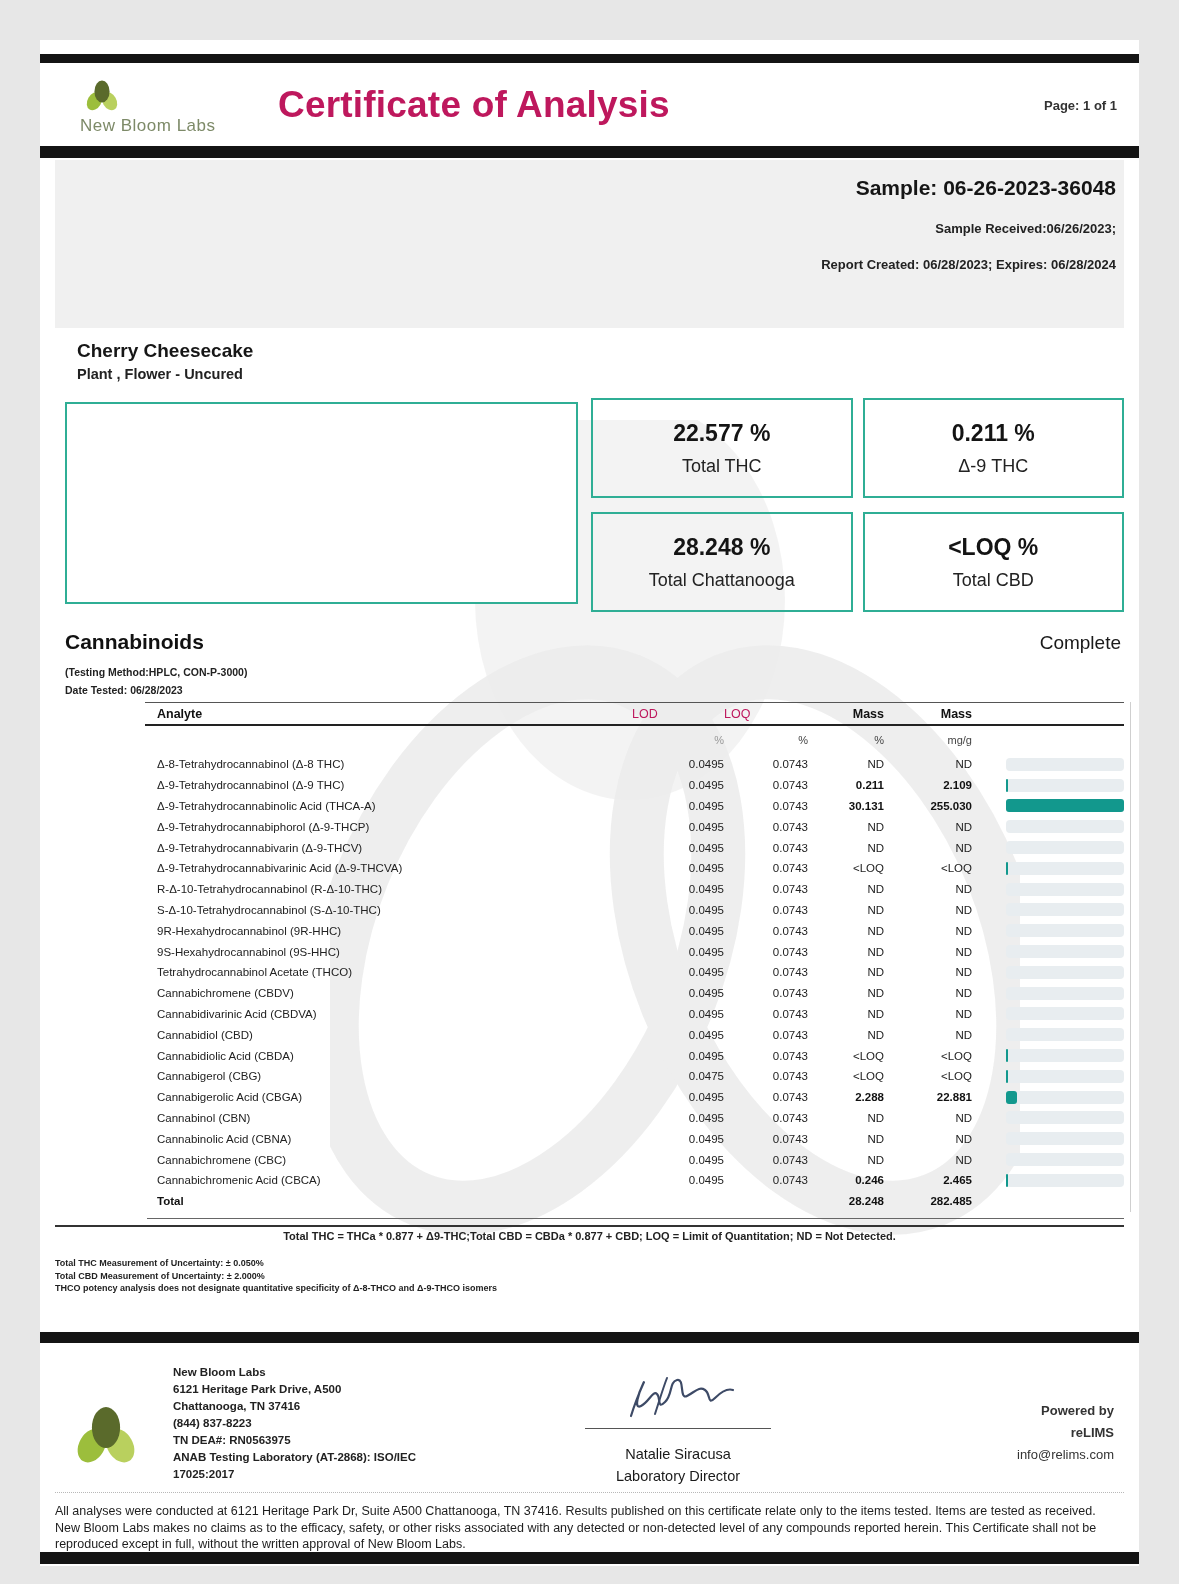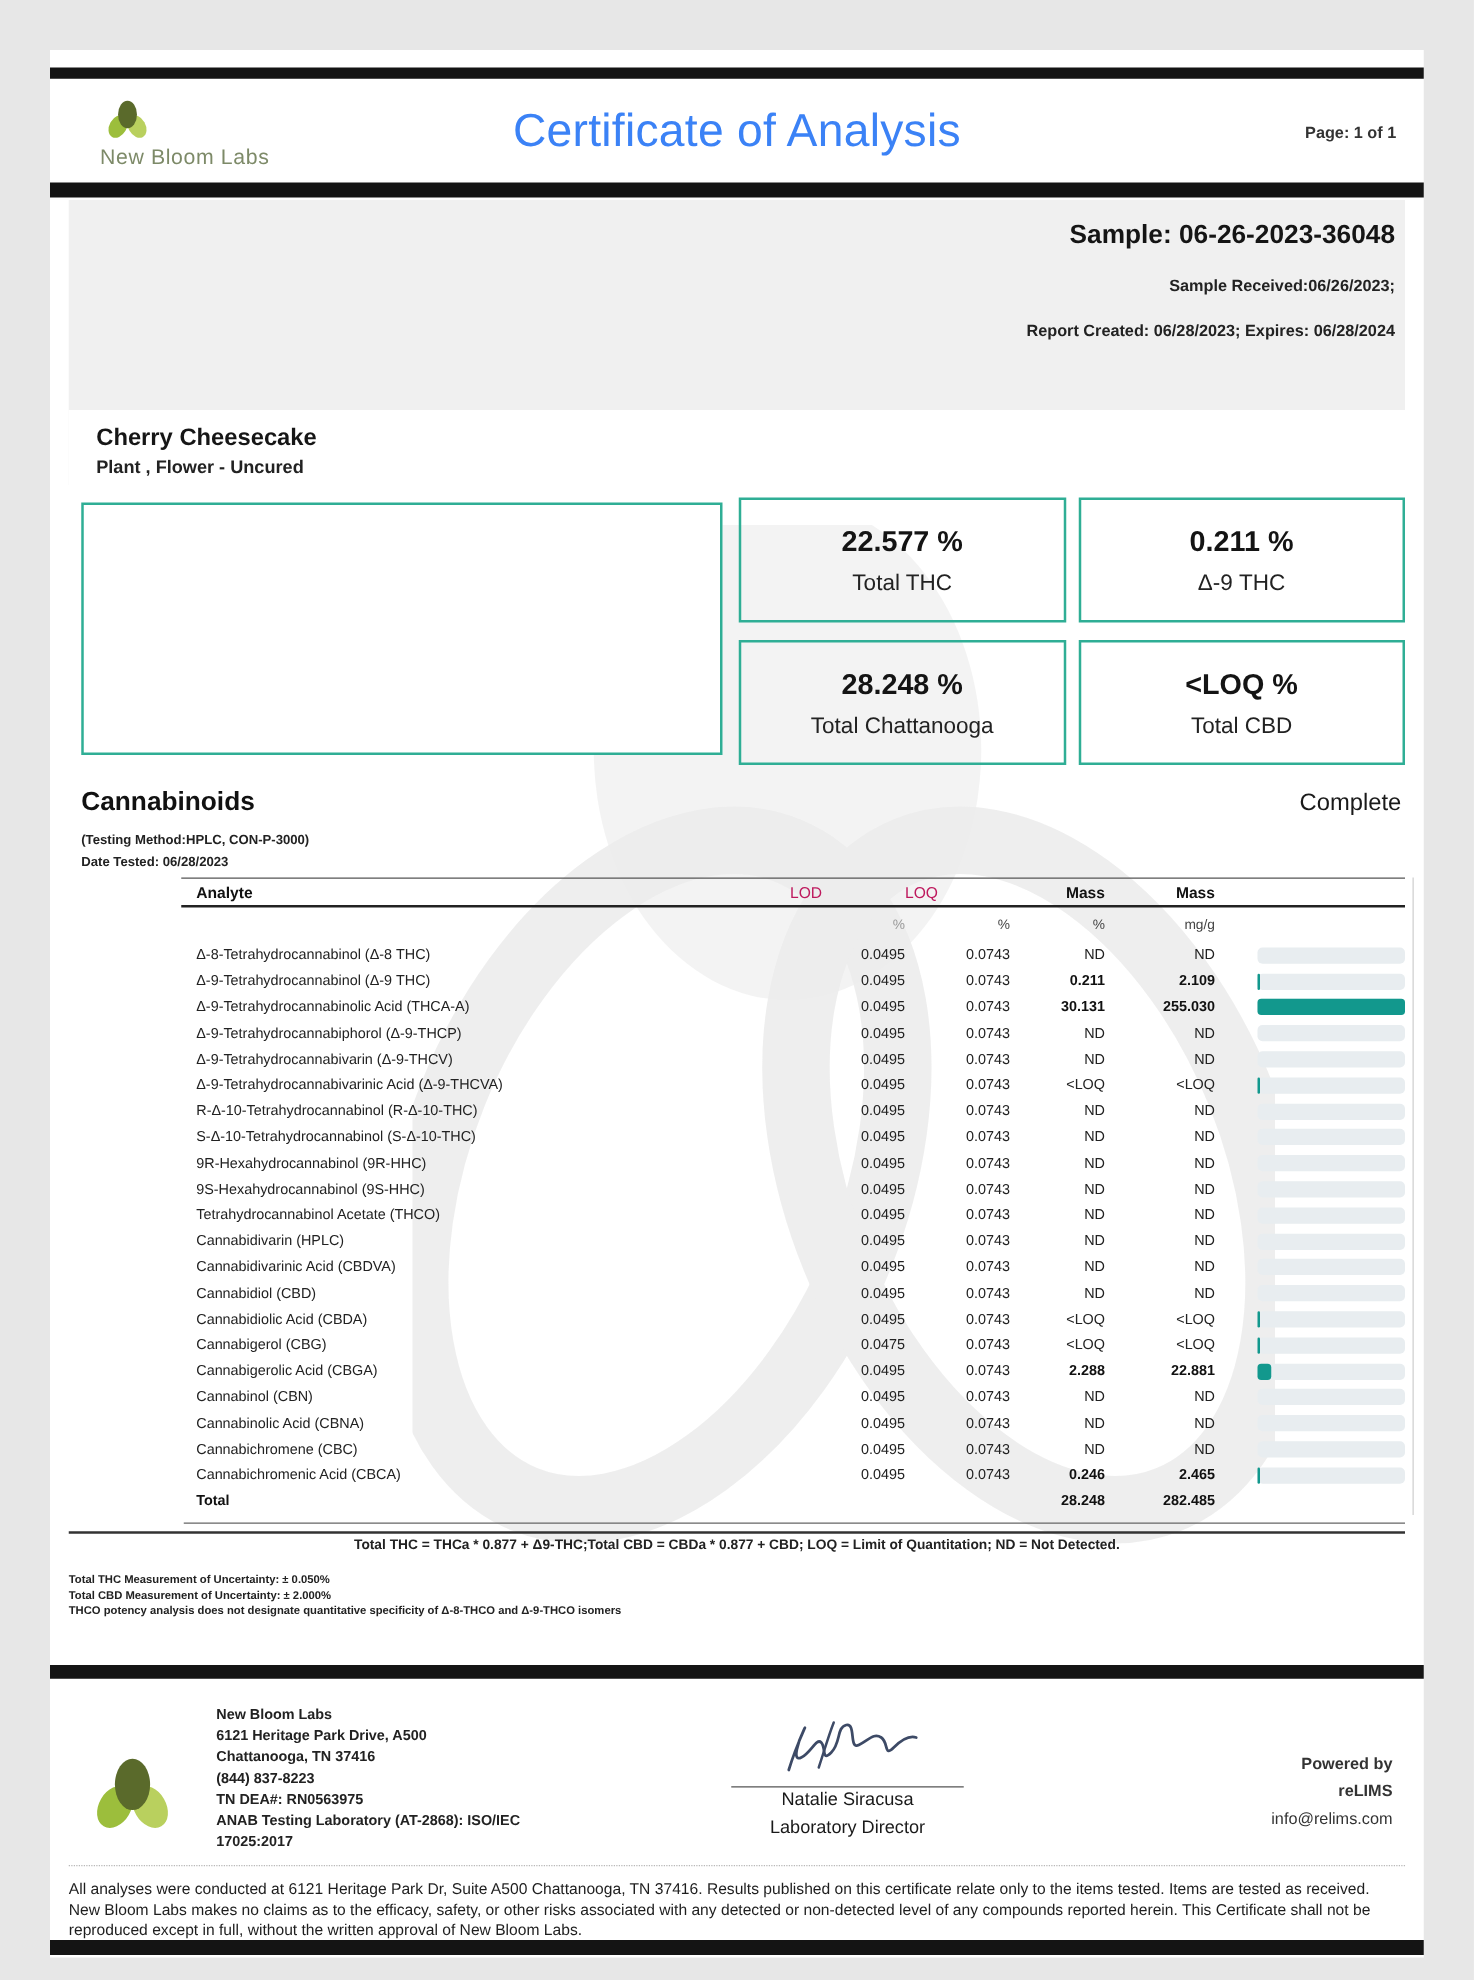--- a/index.html
+++ b/index.html
@@ -16,21 +16,21 @@
   .bar-top { top:14px; height:9px; }
   .bar-two { top:106px; height:12px; }
   .bar-footer { top:1292px; height:11px; }
   .bar-bottom { top:1512px; height:12px; }
 
   
   .header { top:28px; left:18px; right:18px; height:74px; display:flex; align-items:center; }
   .logo-block { width:220px; display:flex; flex-direction:column; align-items:flex-start; padding-left:22px; }
   .logo-block svg { width:44px; height:40px; }
   .brand-name { font-size:17px; color:#7d8a68; letter-spacing:.5px; margin-top:1px; }
-  .doc-title { flex:1; text-align:center; font-size:37px; font-weight:400; color:#3b82f6; letter-spacing:.2px; }
+  .doc-title { flex:1; text-align:left; font-size:37px; font-weight:700; color:#be185d; letter-spacing:.2px; }
   .page-label { width:220px; text-align:right; font-size:13px; font-weight:700; color:#333; padding-right:4px; }
 
   
   .info-band { top:120px; left:15px; right:15px; height:228px; background:#f0f0f0; }
   .sample-block { text-align:right; padding:16px 8px 0 0; }
   .sample-id { font-size:21px; font-weight:700; color:#151515; }
   .sample-line { font-size:13px; font-weight:700; color:#222; margin-top:21px; }
   .product-card { position:absolute; left:0; right:0; top:168px; height:76px; background:#ffffff; padding:12px 0 0 22px; }
   .product-name { font-size:19px; font-weight:700; color:#161616; }
   .product-type { font-size:14.5px; font-weight:700; color:#222; margin-top:4px; }
@@ -76,21 +76,21 @@
   .fn-small { font-size:9px; font-weight:700; color:#222; margin-top:2.5px; }
   .fn-small-wrap { margin-top:16px; }
 
   
   .footer-row { top:1318px; left:25px; right:25px; display:flex; }
   .footer-logo { width:108px; padding-top:38px; }
   .footer-logo svg { width:82px; height:76px; }
   .lab-lines { width:300px; font-size:11.5px; font-weight:700; color:#222; line-height:17px; padding-top:6px; }
   .sig-block { width:270px; margin-left:70px; text-align:center; padding-top:8px; }
   .sig-line { border-top:1px solid #555; margin:0 42px; }
-  .sig-name { font-size:14.5px; font-weight:400; color:#1a1a1a; margin-top:2px; }
+  .sig-name { font-size:14.5px; font-weight:400; color:#1a1a1a; margin-top:17px; }
   .sig-title { font-size:14.5px; font-weight:400; color:#1a1a1a; margin-top:6px; }
   .powered { margin-left:auto; text-align:right; font-size:13px; color:#333; line-height:22px; padding-top:42px; }
   .powered .strong { font-weight:700; }
 
   
   .disclaimer { top:1452px; left:15px; right:15px; border-top:1px dotted #b8b8b8; padding-top:10px; }
   .disclaimer p { font-size:12.5px; line-height:16.5px; color:#1e1e1e; }
 </style>
 </head>
 <body>
@@ -305,21 +305,21 @@
             <div class="c-num">0.0495</div>
             <div class="c-num">0.0743</div>
             <div class="c-num">ND</div>
             <div class="c-num">ND</div>
             <div class=""></div>
             <div class="c-bar">
               <div class="bar-track" style="background: rgb(232, 237, 240);"></div>
             </div>
           </div>
           <div class="trow drow">
-            <div class="c-analyte">Cannabidivarin (HPLC)</div>
+            <div class="c-analyte">Cannabichromene (CBDV)</div>
             <div class="c-num">0.0495</div>
             <div class="c-num">0.0743</div>
             <div class="c-num">ND</div>
             <div class="c-num">ND</div>
             <div class=""></div>
             <div class="c-bar">
               <div class="bar-track" style="background: rgb(232, 237, 240);"></div>
             </div>
           </div>
           <div class="trow drow">

